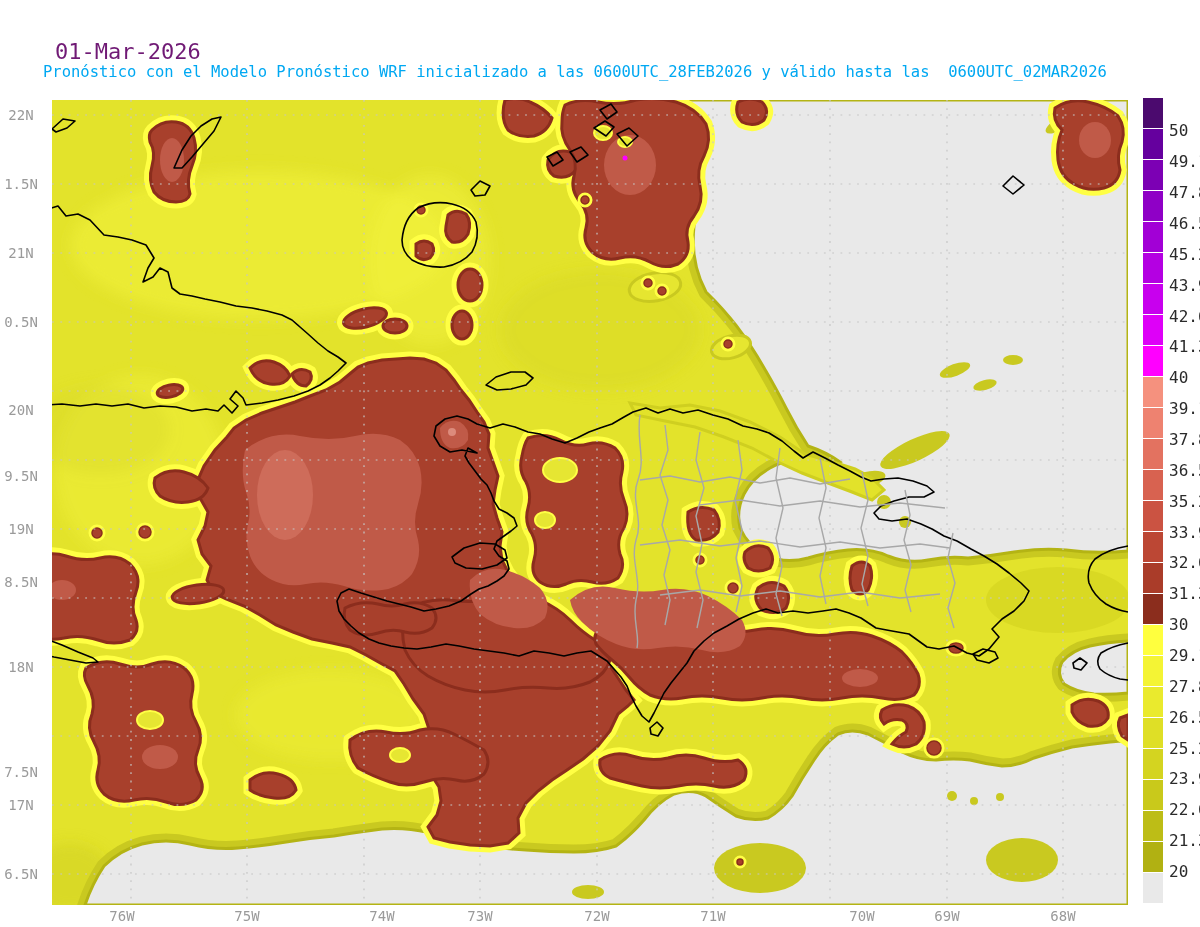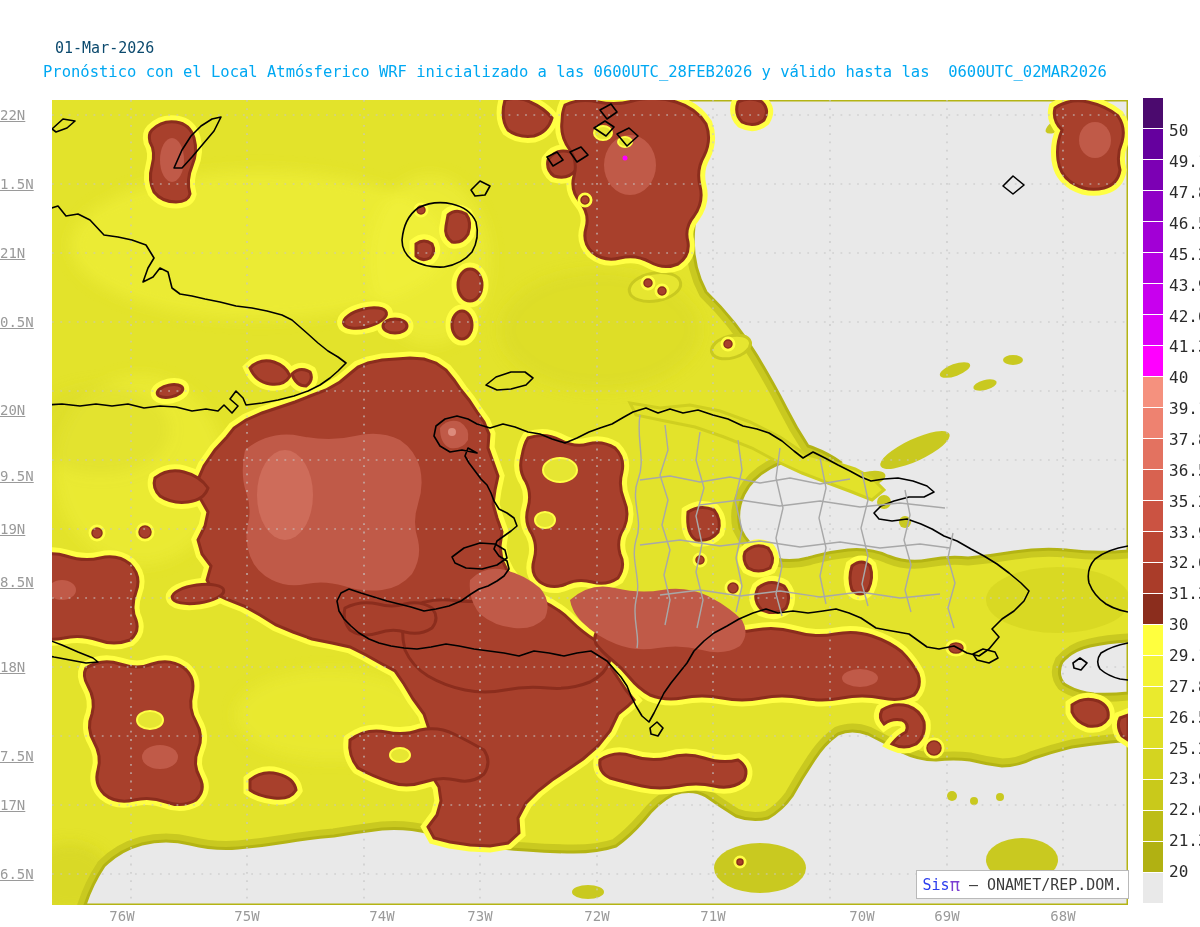--- a/index.html
+++ b/index.html
@@ -1,54 +1,54 @@
 <!DOCTYPE html>
 <html><head>
 <meta charset="utf-8">
 <style>
   html,body{margin:0;padding:0;background:#ffffff;}
   .page{position:relative;width:1200px;height:927px;background:#ffffff;overflow:hidden;
         font-family:"DejaVu Sans Mono","Liberation Mono",monospace;}
   .title{position:absolute;top:6px;left:0;width:1200px;text-align:center;
          font-size:30px;letter-spacing:2px;color:#2b2b2b;white-space:pre;}
-  .dateline{position:absolute;top:39px;left:55px;font-size:15px;color:#0c4a6e;white-space:pre;}
+  .dateline{position:absolute;top:39px;left:55px;font-size:22px;color:#701a75;white-space:pre;}
   .timeline{position:absolute;top:39px;left:284px;font-size:19px;color:#1414ee;white-space:pre;}
   .noteline{position:absolute;top:63px;left:43px;font-size:15.5px;color:#00a8f2;white-space:pre;}
-  .lat-label{position:absolute;left:0;width:42px;text-align:left;font-size:14px;color:#9a9a9a;text-decoration:underline;}
+  .lat-label{position:absolute;left:0;width:42px;text-align:center;font-size:14px;color:#9a9a9a;}
   .lon-label{position:absolute;top:908px;width:40px;text-align:center;font-size:14px;color:#9a9a9a;}
   .map-svg{position:absolute;left:52px;top:100px;width:1076px;height:805px;}
   .colorbar{position:absolute;left:1143px;top:98px;width:20px;height:805px;
             display:flex;flex-direction:column;gap:1.5px;background:#ffffff;}
   .cb-seg{flex:1;}
   .cb-label{position:absolute;left:1169px;width:50px;font-size:16px;color:#2b2b2b;}
   .credit{position:absolute;left:916px;top:870px;width:211px;height:27px;background:#ffffff;
           border:1.5px solid #b9b9b9;display:flex;align-items:center;justify-content:center;
           font-size:15px;white-space:pre;}
   .credit .sis{color:#2a3cee;}
   .credit .pi{color:#7a3cd2;font-size:17px;}
   .credit .rest{color:#3c3c3c;}
 </style>
 </head>
 <body>
 
 <div class="page">
 
   <div class="dateline">01-Mar-2026</div>
-  <div class="noteline">Pronóstico con el Local Atmósferico WRF inicializado a las 0600UTC_28FEB2026 y válido hasta las  0600UTC_02MAR2026</div>
+  <div class="noteline">Pronóstico con el Modelo Pronóstico WRF inicializado a las 0600UTC_28FEB2026 y válido hasta las  0600UTC_02MAR2026</div>
 
   <div class="lat-label" style="top:107px">22N</div>
   <div class="lat-label" style="top:176px">1.5N</div>
   <div class="lat-label" style="top:245px">21N</div>
   <div class="lat-label" style="top:314px">0.5N</div>
   <div class="lat-label" style="top:402px">20N</div>
   <div class="lat-label" style="top:468px">9.5N</div>
   <div class="lat-label" style="top:521px">19N</div>
   <div class="lat-label" style="top:574px">8.5N</div>
   <div class="lat-label" style="top:659px">18N</div>
-  <div class="lat-label" style="top:748px">7.5N</div>
+  <div class="lat-label" style="top:764px">7.5N</div>
   <div class="lat-label" style="top:797px">17N</div>
   <div class="lat-label" style="top:866px">6.5N</div>
 
   <div class="lon-label" style="left:102px">76W</div>
   <div class="lon-label" style="left:227px">75W</div>
   <div class="lon-label" style="left:362px">74W</div>
   <div class="lon-label" style="left:460px">73W</div>
   <div class="lon-label" style="left:577px">72W</div>
   <div class="lon-label" style="left:693px">71W</div>
   <div class="lon-label" style="left:842px">70W</div>
@@ -301,15 +301,14 @@
   <div class="cb-label" style="top:615px">30</div>
   <div class="cb-label" style="top:646px">29.1</div>
   <div class="cb-label" style="top:677px">27.8</div>
   <div class="cb-label" style="top:708px">26.5</div>
   <div class="cb-label" style="top:739px">25.2</div>
   <div class="cb-label" style="top:769px">23.9</div>
   <div class="cb-label" style="top:800px">22.6</div>
   <div class="cb-label" style="top:831px">21.3</div>
   <div class="cb-label" style="top:862px">20</div>
 
-  <div class="credit"><span class="sis">Sis</span><span class="pi">π</span><span class="rest"> – ONAMET/REP.DOM.</span></div>
 
 </div>
 
 </body></html>

